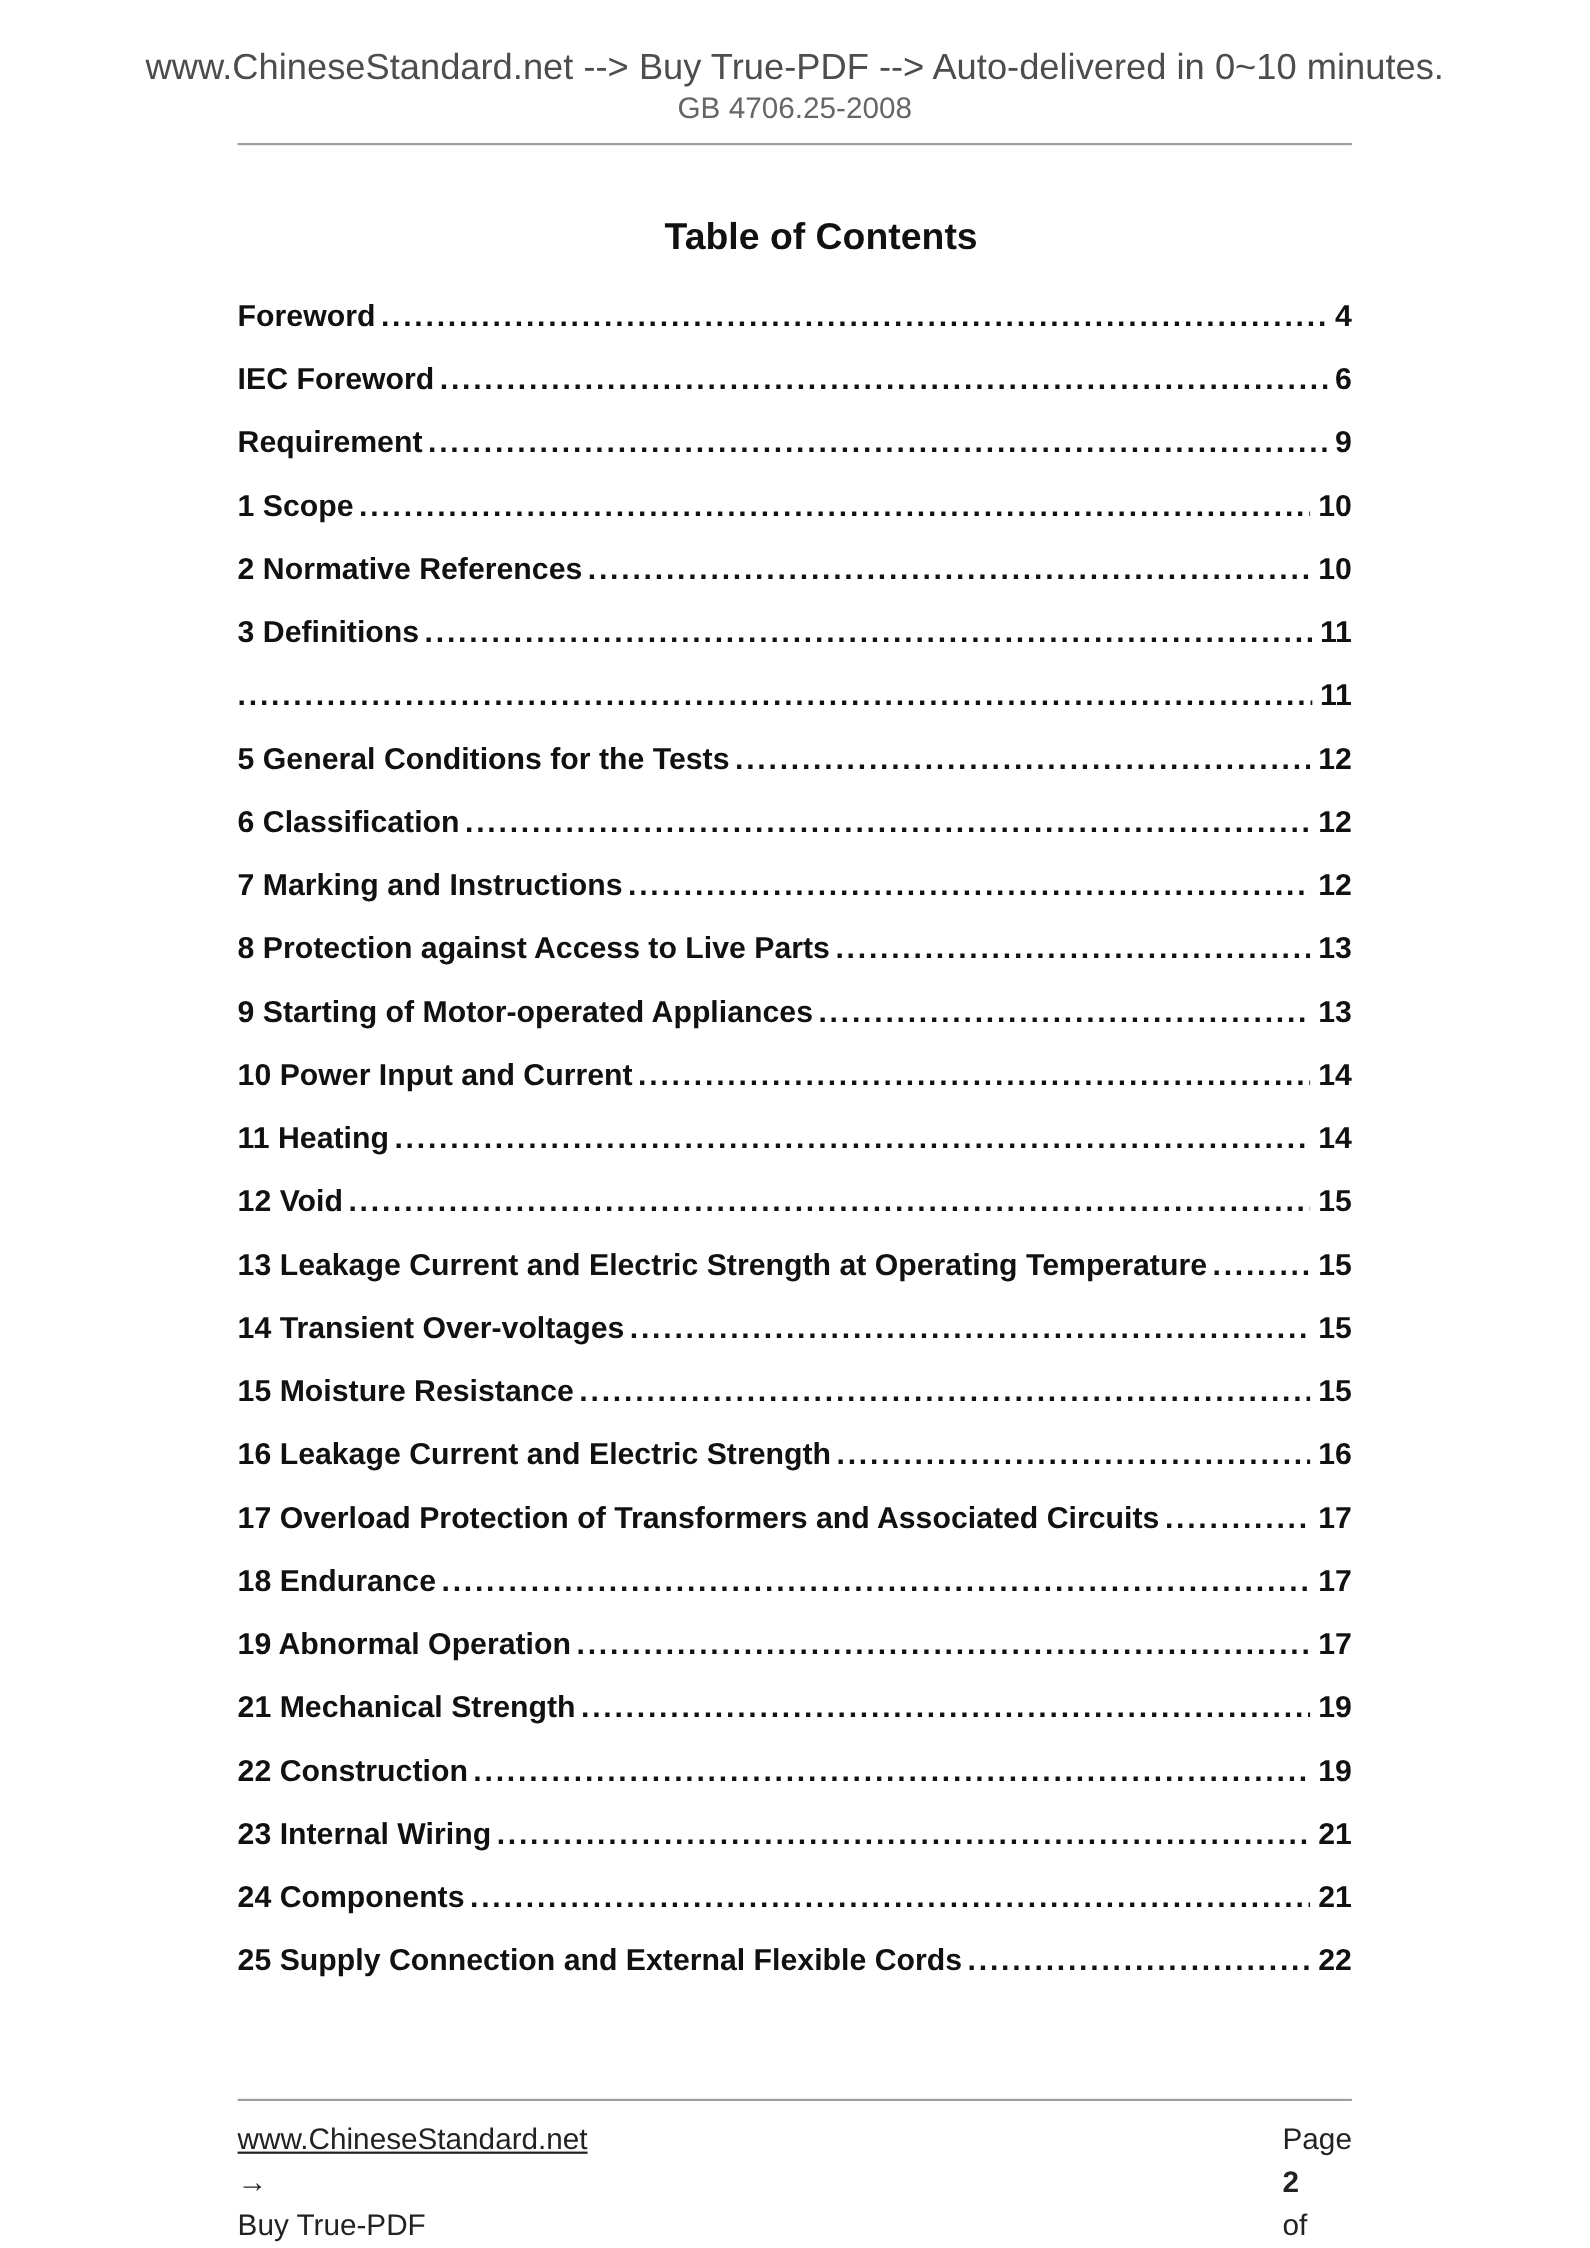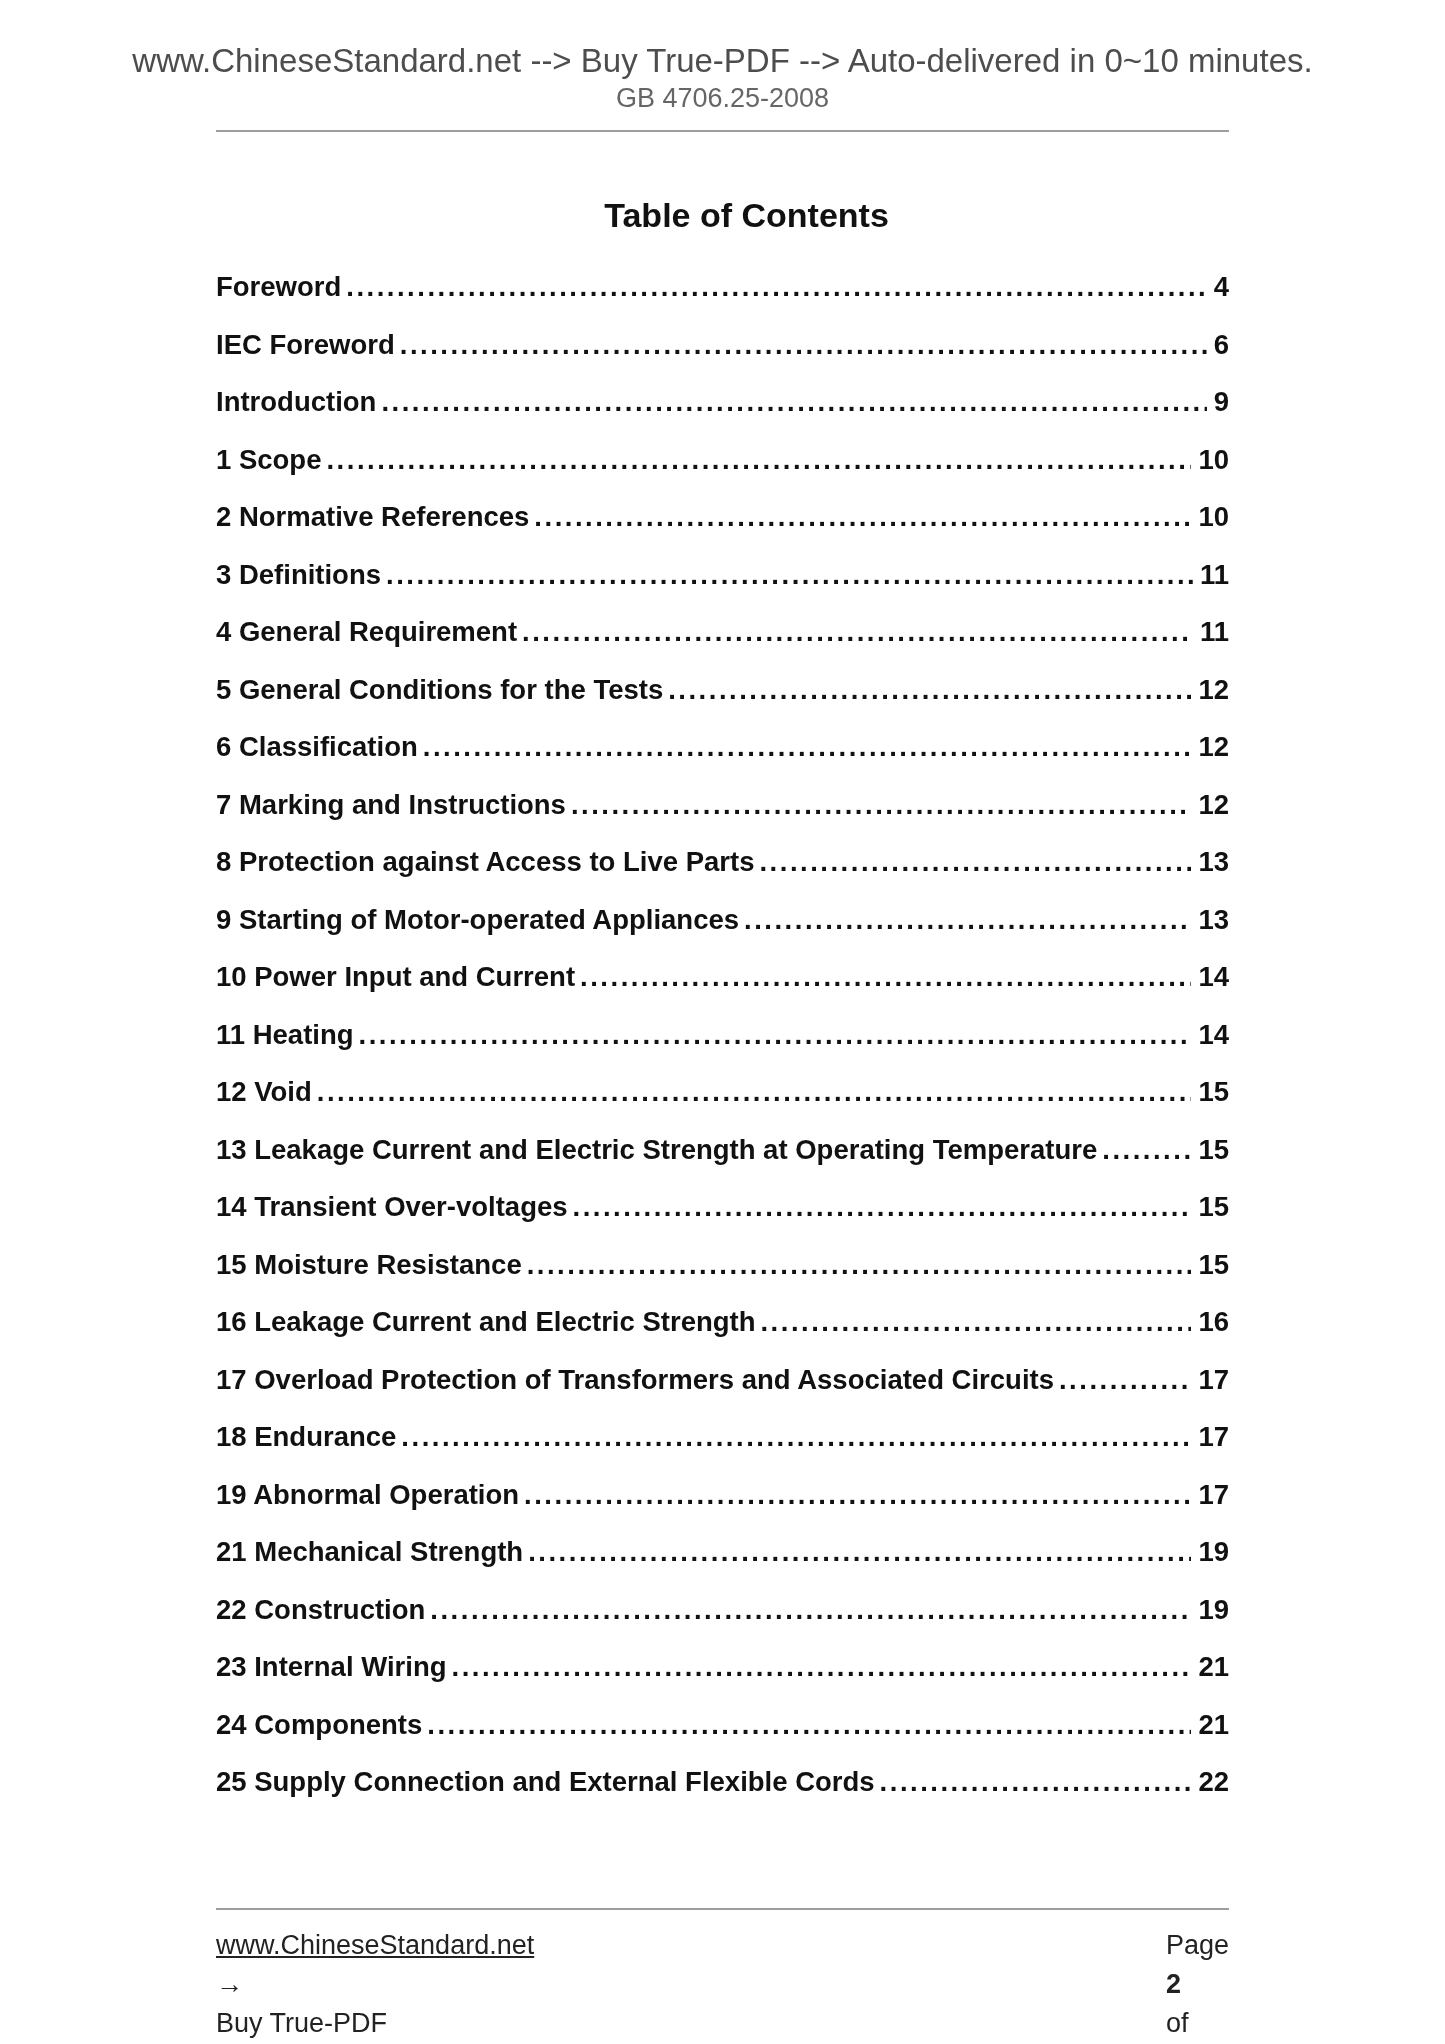--- a/index.html
+++ b/index.html
@@ -117,41 +117,40 @@
       <span class="toc-label">Foreword</span>
       <span class="toc-leader"></span>
       <span class="toc-page">4</span>
     </div>
       <div class="toc-row">
       <span class="toc-label">IEC Foreword</span>
       <span class="toc-leader"></span>
       <span class="toc-page">6</span>
     </div>
       <div class="toc-row">
-      <span class="toc-label">Introduction</span>
+      <span class="toc-label">Requirement</span>
       <span class="toc-leader"></span>
       <span class="toc-page">9</span>
     </div>
       <div class="toc-row">
       <span class="toc-label">1 Scope</span>
       <span class="toc-leader"></span>
       <span class="toc-page">10</span>
     </div>
       <div class="toc-row">
       <span class="toc-label">2 Normative References</span>
       <span class="toc-leader"></span>
       <span class="toc-page">10</span>
     </div>
       <div class="toc-row">
       <span class="toc-label">3 Definitions</span>
       <span class="toc-leader"></span>
       <span class="toc-page">11</span>
     </div>
       <div class="toc-row">
-      <span class="toc-label">4 General Requirement</span>
       <span class="toc-leader"></span>
       <span class="toc-page">11</span>
     </div>
       <div class="toc-row">
       <span class="toc-label">5 General Conditions for the Tests</span>
       <span class="toc-leader"></span>
       <span class="toc-page">12</span>
     </div>
       <div class="toc-row">
       <span class="toc-label">6 Classification</span>

